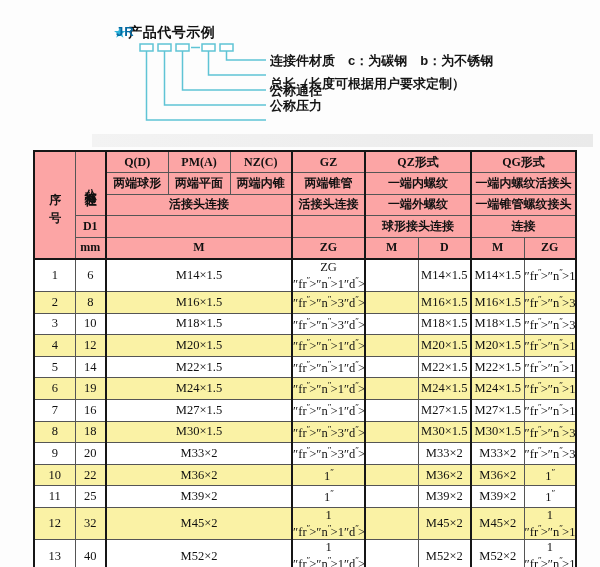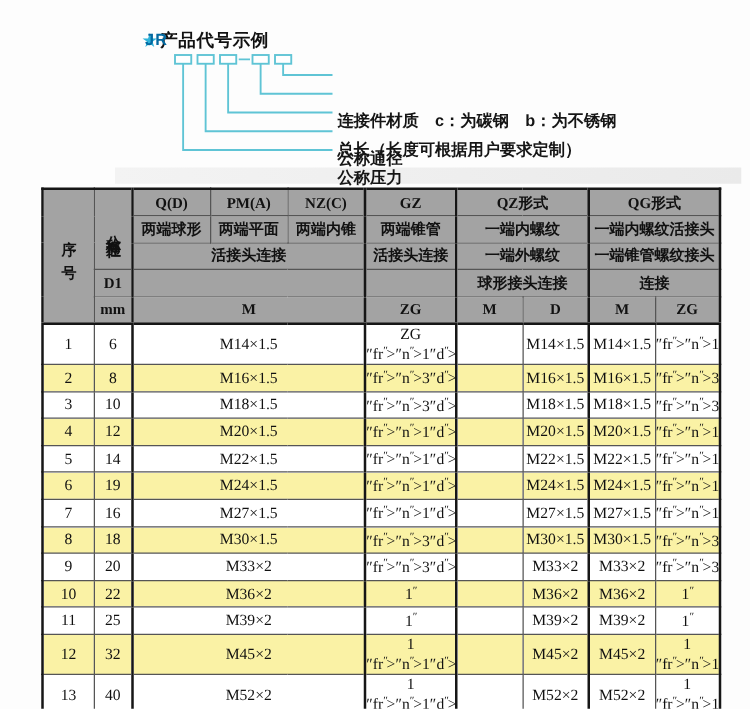--- a/index.html
+++ b/index.html
@@ -9,34 +9,34 @@
   
   .scan-strip{position:absolute;left:92px;top:134px;width:501px;height:13px;
     background:linear-gradient(to right,#f3f3f3,#eaeaea);}
 
   
   .diagram{position:absolute;left:0;top:0;width:600px;height:150px;}
   .diagram-header{position:absolute;left:114px;top:24px;font-size:14px;font-weight:bold;color:#111;letter-spacing:0.5px;white-space:nowrap;}
   .diagram-header .star{color:#2eb3da;font-size:13px;margin-right:2px;}
   .jr{position:absolute;left:116px;top:24px;font-size:13px;font-weight:bold;color:#0369a1;letter-spacing:1px;}
   .connectors{position:absolute;left:0;top:0;}
-  .code-label{position:absolute;left:270px;height:15px;line-height:15px;font-size:13px;font-weight:bold;color:#151515;white-space:nowrap;margin-top:36px;}
+  .code-label{position:absolute;left:270px;height:15px;line-height:15px;font-size:13px;font-weight:bold;color:#151515;white-space:nowrap;}
 
   
   .table-title{position:absolute;left:36px;top:122px;font-family:"Liberation Serif",serif;
     font-style:italic;font-weight:bold;font-size:21px;color:#000;letter-spacing:2px;white-space:nowrap;}
 
   
   table.ref{position:absolute;left:33px;top:150px;width:542px;border-collapse:collapse;table-layout:fixed;
     border:2px solid #161616;}
   table.ref th,table.ref td{border:1px solid #555;padding:0;text-align:center;vertical-align:middle;
     color:#111;overflow:hidden;}
   table.ref thead tr{height:21.5px;}
   table.ref tbody tr{height:21.6px;}
-  table.ref th{background:#a3a3a3;font-size:12px;font-weight:600;font-family:"Liberation Serif",serif;}
+  table.ref th{background:#fca5a5;font-size:12px;font-weight:600;font-family:"Liberation Serif",serif;}
   table.ref td{background:#ffffff;font-family:"Liberation Serif",serif;font-size:12.5px;}
   table.ref tbody tr.alt td{background:#faf2a5;}
   .gb{border-left:2px solid #161616 !important;}
   .hb{border-bottom:2px solid #161616 !important;}
   .lat{font-weight:600;}
   .vt{writing-mode:vertical-rl;letter-spacing:2px;display:inline-block;}
   .vt-wide{letter-spacing:20px;}
   .q{font-size:9px;vertical-align:0.5em;letter-spacing:-1px;}
 </style>
 </head>

